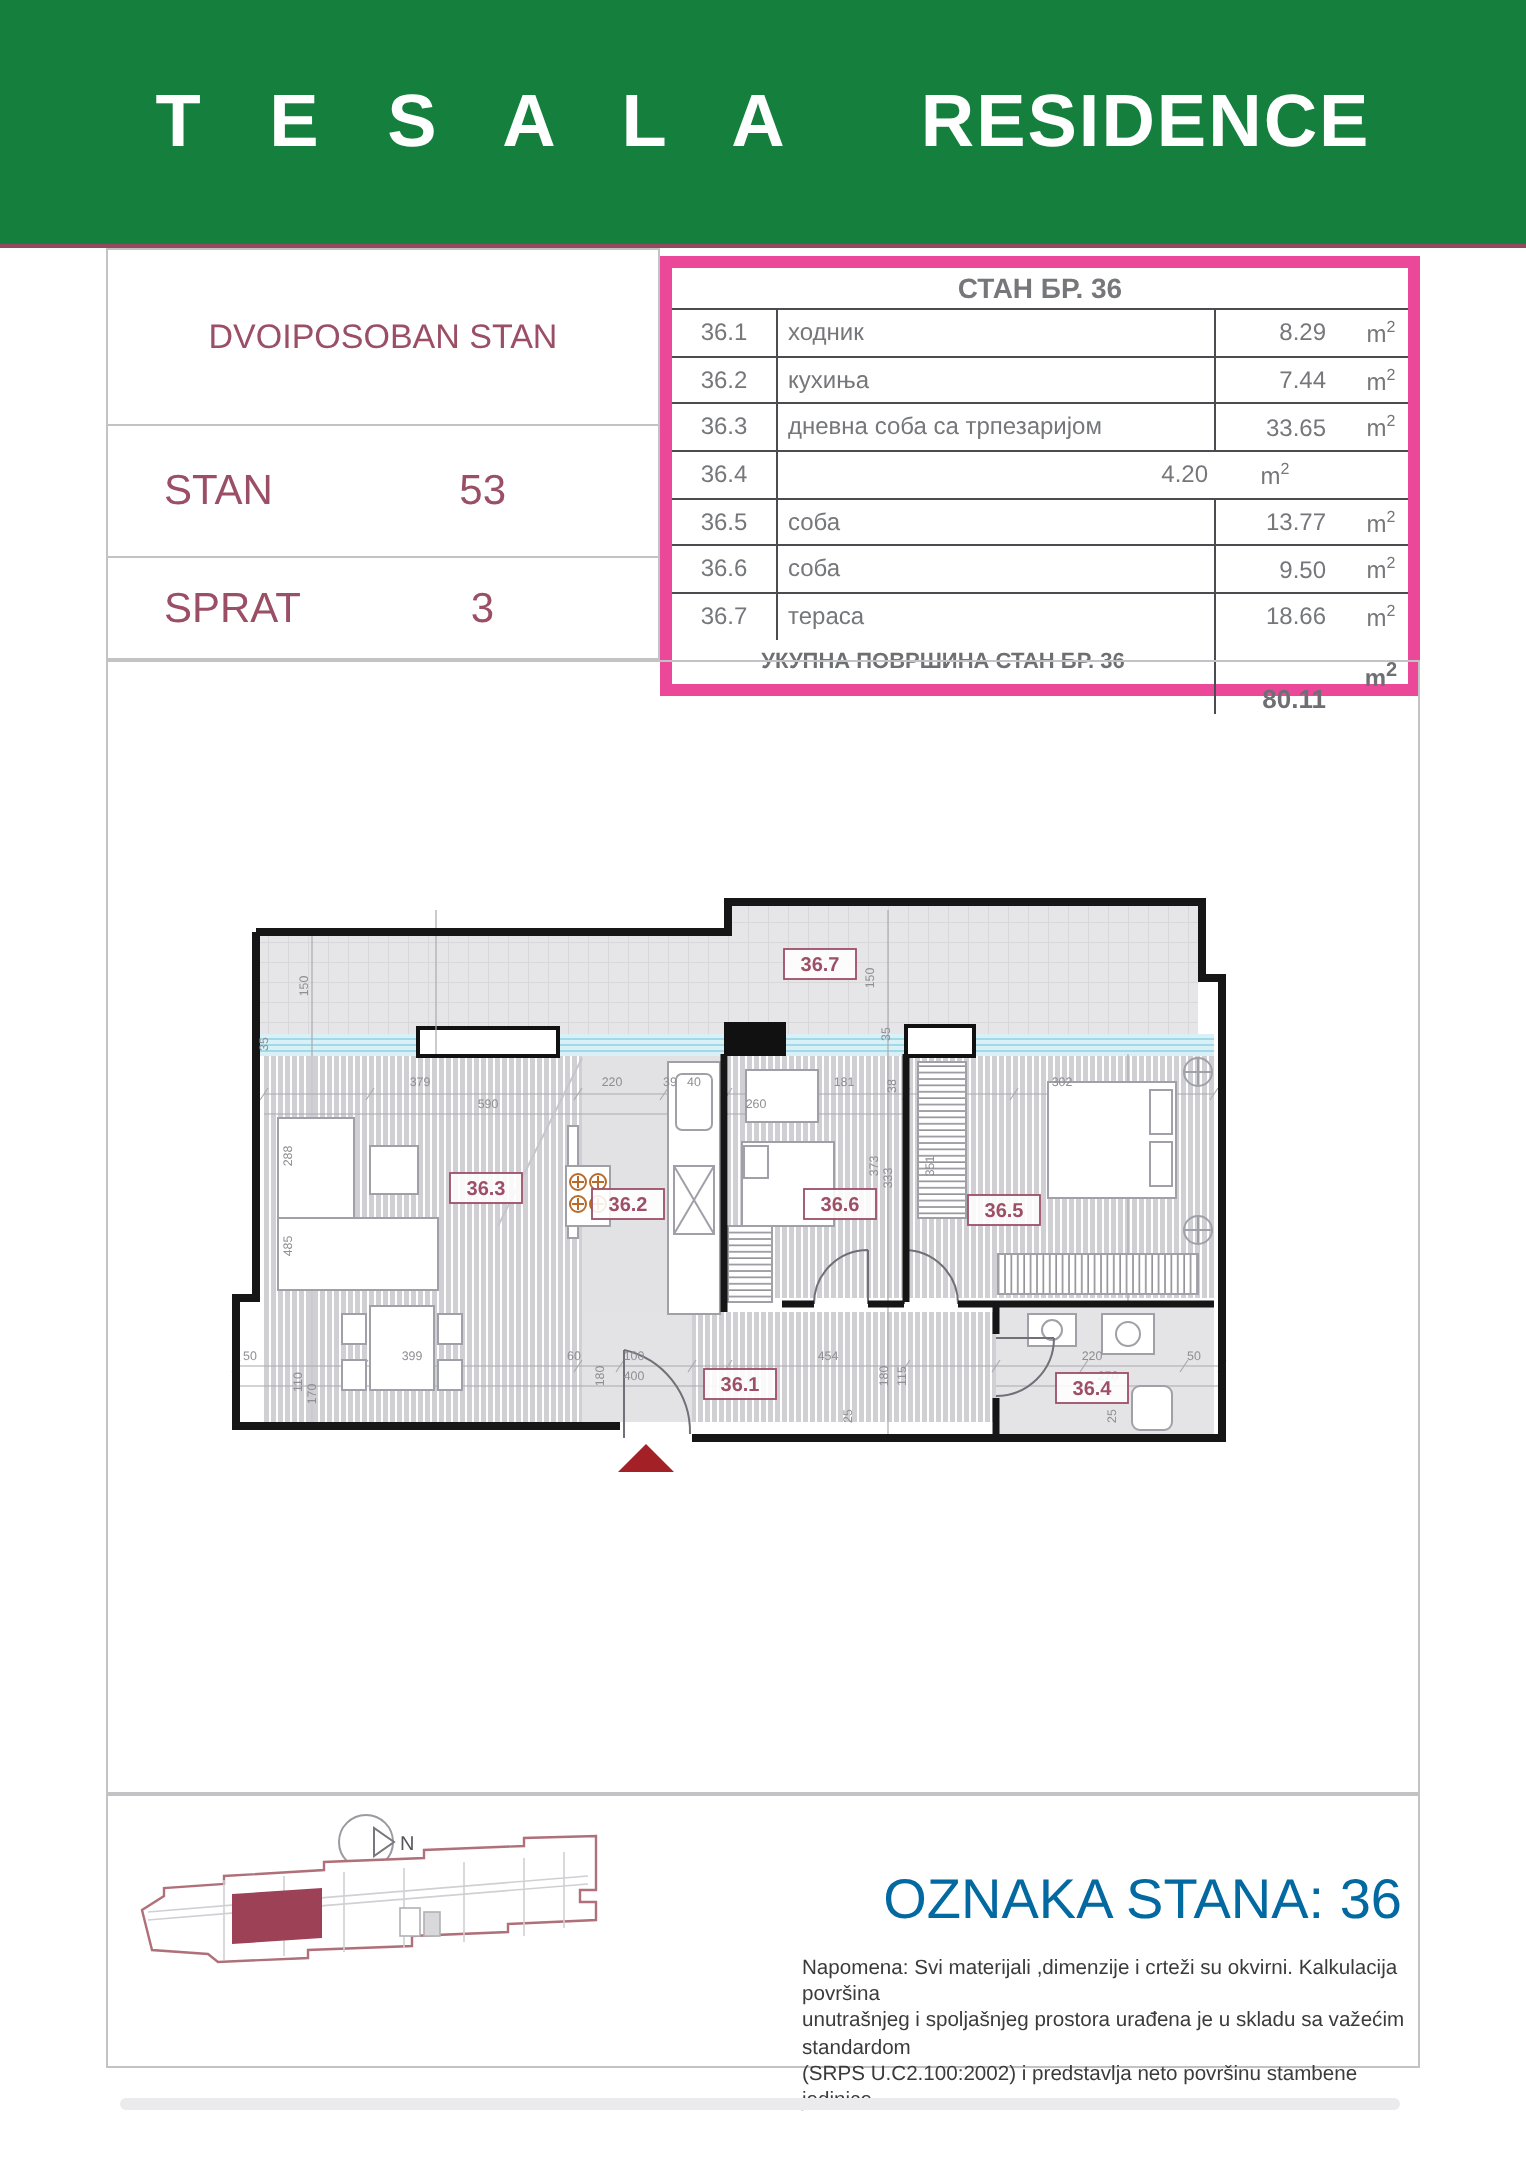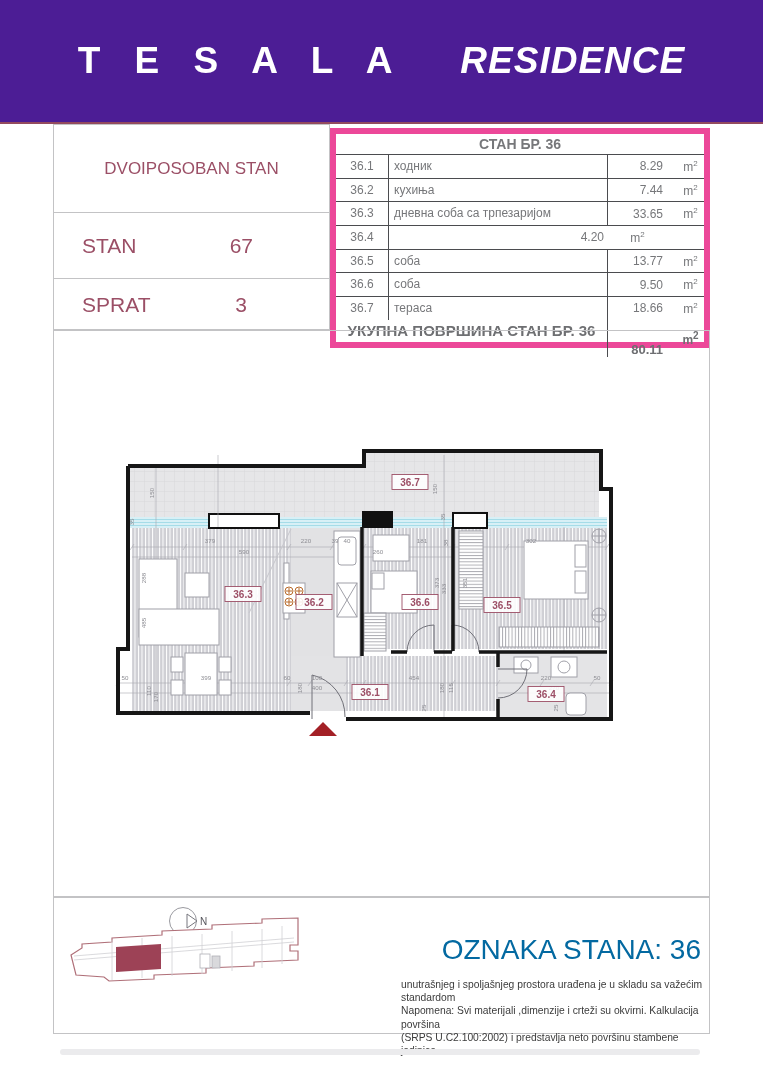--- a/index.html
+++ b/index.html
@@ -1,25 +1,25 @@
 <!DOCTYPE html>
 <html><head>
 <meta charset="utf-8">
 <style>
   html,body{margin:0;padding:0;background:#fff;}
   body{width:763px;height:1080px;position:relative;overflow:hidden;
        font-family:"Liberation Sans",sans-serif;}
   .abs{position:absolute;}
 
   
-  #banner{left:0;top:0;width:763px;height:124px;background:#4c1d95;
+  #banner{left:0;top:0;width:763px;height:124px;background:#15803d;
           border-bottom:2px solid #934a5e;display:flex;align-items:center;
           justify-content:center;gap:56px;box-sizing:border-box;}
   #banner .brand-left{color:#fff;font-size:37px;font-weight:bold;letter-spacing:12px;}
-  #banner .brand-right{color:#fff;font-size:37px;font-weight:bold;letter-spacing:1px;font-style:italic;}
+  #banner .brand-right{color:#fff;font-size:37px;font-weight:bold;letter-spacing:1px;}
 
   
   #info{left:53px;top:124px;width:277px;height:206px;border:1px solid #c3c3c5;
         box-sizing:border-box;color:#9b4f66;}
   #info .cell{box-sizing:border-box;display:flex;align-items:center;}
   #info .c1{height:88px;justify-content:center;font-size:17px;border-bottom:1px solid #c3c3c5;}
   #info .c2{height:66px;font-size:21px;padding:0 76px 0 28px;justify-content:space-between;border-bottom:1px solid #c3c3c5;}
   #info .c3{height:52px;font-size:21px;padding:0 82px 0 28px;justify-content:space-between;}
 
   
@@ -31,21 +31,21 @@
         border-bottom:1px solid #4b4c4f;align-items:center;}
   .trow:last-child{border-bottom:none;}
   .trow .num{text-align:center;border-right:1px solid #4b4c4f;height:100%;line-height:22.7px;}
   .trow .nm {padding-left:5px;border-right:1px solid #4b4c4f;height:100%;line-height:22.7px;
              white-space:nowrap;overflow:hidden;}
   .trow .val{text-align:right;padding-right:4px;}
   .trow .unit{text-align:center;}
   .trow sup{font-size:8px;}
   #total-row{display:grid;grid-template-columns:272px 59px 47px;height:22.5px;
         align-items:center;font-weight:bold;color:#6e6f72;}
-  #total-row .lbl{text-align:center;font-size:15px;border-right:1px solid #4b4c4f;height:100%;line-height:22.5px;}
+  #total-row .lbl{text-align:center;font-size:11px;border-right:1px solid #4b4c4f;height:100%;line-height:22.5px;}
   #total-row .val{text-align:right;padding-right:4px;font-size:13px;margin-top:22px;}
   #total-row .unit{text-align:center;font-size:12px;}
 
   
   #main-box{left:53px;top:330px;width:657px;height:567px;border:1px solid #c3c3c5;box-sizing:border-box;}
   #bottom-box{left:53px;top:897px;width:657px;height:137px;border:1px solid #c3c3c5;
               border-top:1px solid #c3c3c5;box-sizing:border-box;}
   #shadow-band{left:60px;top:1049px;width:640px;height:6px;background:#ebebed;border-radius:3px;}
 
   #oznaka{position:absolute;right:8px;top:36px;font-size:28px;color:#0369a1;}
@@ -60,21 +60,21 @@
 
 <div id="banner" class="abs">
   <span class="brand-left">T E S A L A</span>
   <span class="brand-right">RESIDENCE</span>
 </div>
 
 <div id="info" class="abs">
   <div class="cell c1">DVOIPOSOBAN STAN</div>
   <div class="cell c2">
     <span>STAN</span>
-    <span>67</span>
+    <span>53</span>
   </div>
   <div class="cell c3">
     <span>SPRAT</span>
     <span>3</span>
   </div>
 </div>
 
 <div id="area-table" class="abs">
   <div class="thead">СТАН БР. 36</div>
   <div id="table-rows">
@@ -322,19 +322,19 @@
     <g>
       <polygon points="17,57 28,50 28,46 58,44 58,40 108,37 108,33 158,31 158,27 208,25 208,21 244,20 244,47 236,47 236,53 244,53 244,62 200,64 200,68 152,70 152,75 100,77 100,81 55,83 50,79 22,77" fill="#ffffff" stroke="#b07079" stroke-width="1.2"></polygon>
       <path d="M20,62 L240,44 M20,58 L240,40 M58,42 V82 M88,40 V80 M118,38 V78 M148,36 V76 M178,33 V73 M208,31 V70 M228,28 V66" stroke="#d0d0d4" stroke-width="0.8" fill="none"></path>
       <rect x="146" y="56" width="10" height="14" fill="#ffffff" stroke="#b0b0b6" stroke-width="0.8"></rect>
       <rect x="158" y="58" width="8" height="12" fill="#d9d9dc" stroke="#b0b0b6" stroke-width="0.8"></rect>
       <polygon points="62,49 107,46 107,71 62,74" fill="#9d4256"></polygon>
     </g>
   </svg>
   <div id="oznaka">OZNAKA STANA: 36</div>
   <div id="napomena">
+      <div>Napomena: Svi materijali ,dimenzije i crteži su okvirni. Kalkulacija površina</div>
       <div>unutrašnjeg i spoljašnjeg prostora urađena je u skladu sa važećim standardom</div>
-      <div>Napomena: Svi materijali ,dimenzije i crteži su okvirni. Kalkulacija površina</div>
       <div>(SRPS U.C2.100:2002) i predstavlja neto površinu stambene jedinice.</div>
     </div>
 </div>
 
 <div id="shadow-band" class="abs"></div>
 
 </body></html>

